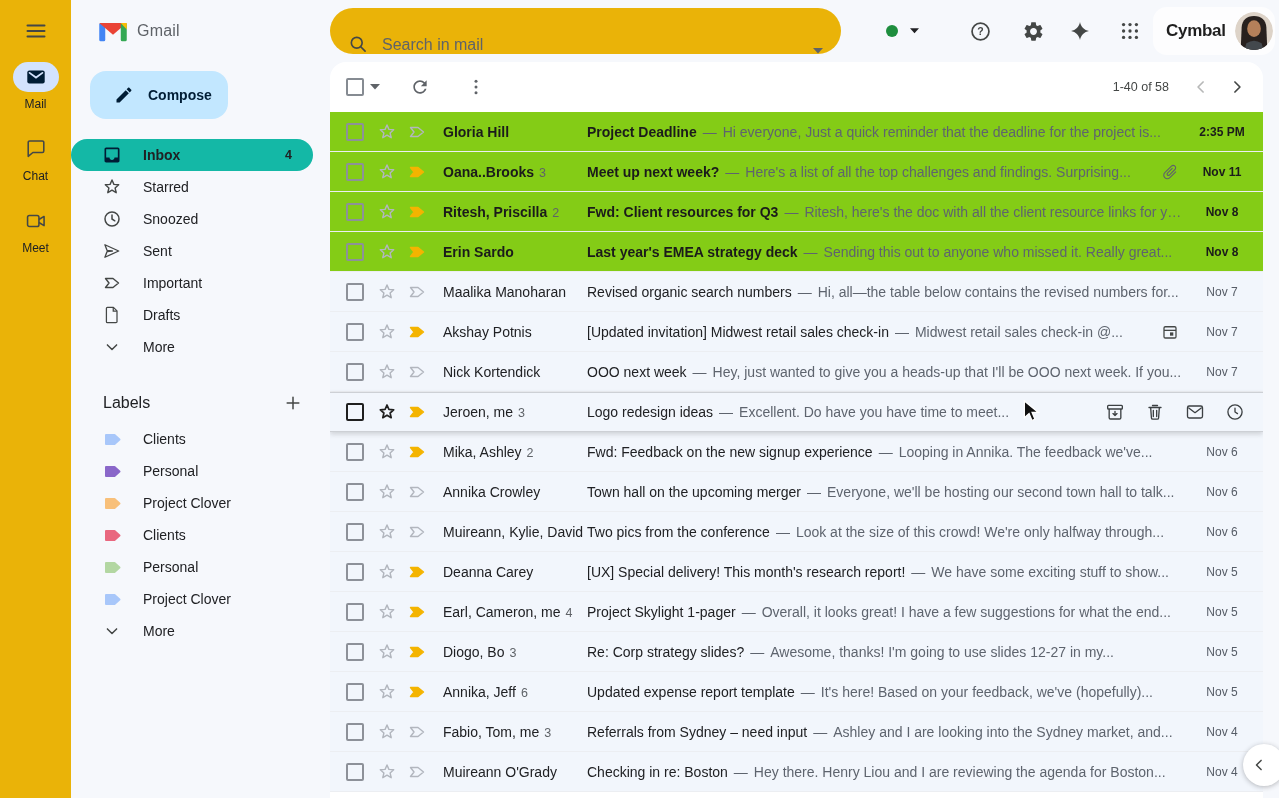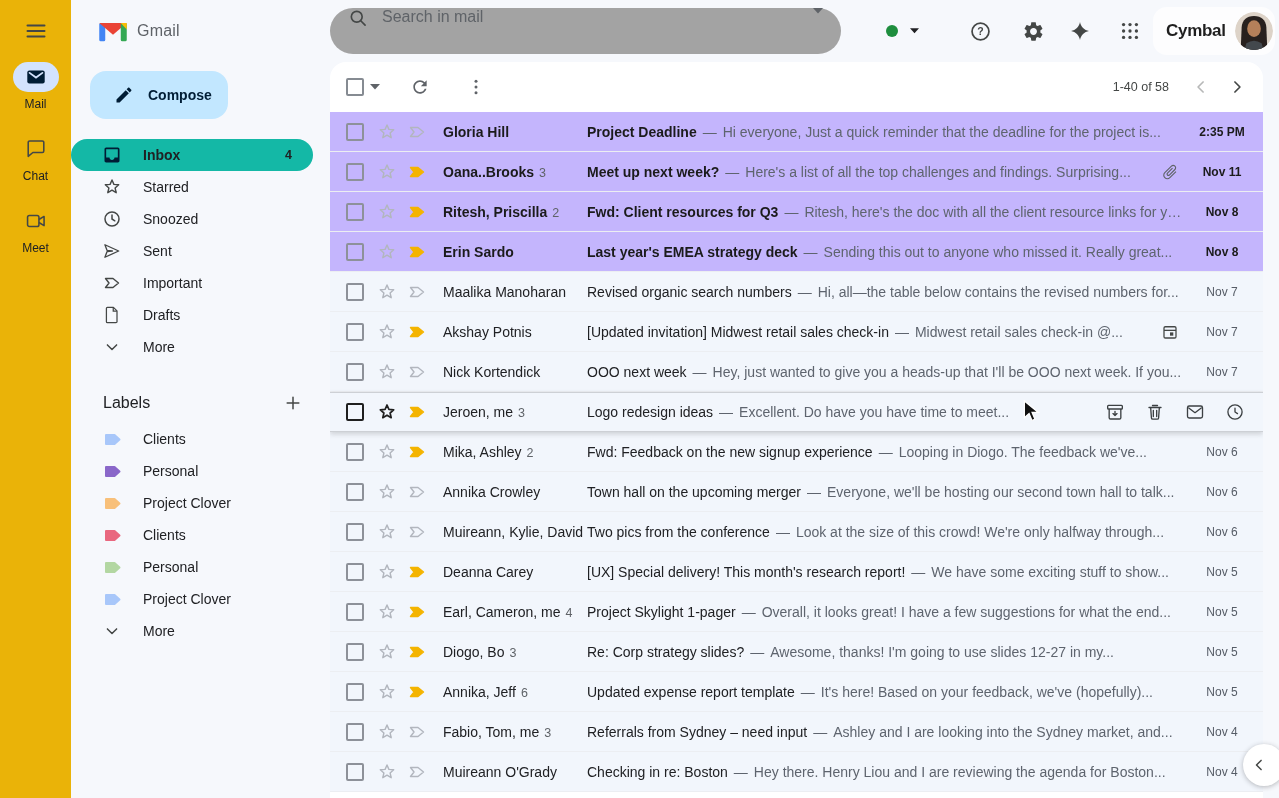--- a/index.html
+++ b/index.html
@@ -12,22 +12,22 @@
   .burger{height:62px;width:100%;display:flex;align-items:center;justify-content:center;cursor:pointer}
   .rail-item{display:flex;flex-direction:column;align-items:center;margin-bottom:23px;cursor:pointer}
   .rail-item:first-of-type{margin-top:20px}
   .rail-pill{width:46px;height:30px;border-radius:15px;display:flex;align-items:center;justify-content:center}
   .rail-item.active .rail-pill{background:#d3e3fd}
   .rail-label{margin-top:5px;font-size:12px;font-weight:500;color:#202124}
   
   .header{position:absolute;left:71px;top:0;right:0;height:62px}
   .logo{position:absolute;left:27px;top:0;height:62px;display:flex;align-items:center;gap:9px}
   .logo-text{font-size:16px;color:#5f6368;letter-spacing:.2px}
-  .search{position:absolute;left:259px;top:8px;width:511px;height:46px;background:#a3a3a3;
-    border-radius:23px;display:flex;align-items:flex-start;padding:0 18px;gap:14px}
+  .search{position:absolute;left:259px;top:8px;width:511px;height:46px;background:#eab308;
+    border-radius:23px;display:flex;align-items:flex-end;padding:0 18px;gap:14px}
   .search input{flex:1;border:none;background:transparent;outline:none;font-size:16px;color:#202124}
   .search input::placeholder{color:#5f6368}
   .icon-btn{position:absolute;top:11px;width:40px;height:40px;border-radius:50%;
     display:flex;align-items:center;justify-content:center;cursor:pointer}
   .status{position:absolute;left:815px;top:11px;height:40px;display:flex;align-items:center;gap:12px;cursor:pointer}
   .status-dot{width:12px;height:12px;border-radius:50%;background:#1e8e3e}
   .account{position:absolute;left:1082px;top:7px;width:122px;height:48px;border-radius:14px;
     background:#fdfdfe;display:flex;align-items:center;padding:0 5px 0 13px;gap:9px}
   .account-name{font-size:17px;font-weight:700;color:#1f1f1f;letter-spacing:-.3px}
   .avatar{width:38px;height:38px;border-radius:50%;overflow:hidden;flex:none;cursor:pointer}
@@ -52,21 +52,21 @@
   .cbox{width:18px;height:18px;border:2px solid #868b92;border-radius:2px;flex:none;cursor:pointer}
   .tb-caret{margin-left:6px;cursor:pointer}
   .tb-btn{margin-left:24px;width:32px;height:32px;display:flex;align-items:center;justify-content:center;
     border-radius:50%;cursor:pointer}
   .range{margin-left:auto;font-size:12.5px;color:#444746;margin-right:14px}
   .pg-btn{width:36px;height:36px;display:flex;align-items:center;justify-content:center;border-radius:50%;cursor:pointer}
   .pg-btn.disabled svg{opacity:.38}
   
   .email-row{height:40px;display:flex;align-items:center;padding:0 16px;background:#f2f6fc;
     border-bottom:1px solid #eceef2;cursor:pointer;position:relative}
-  .email-row.unread{background:#c4b5fd}
+  .email-row.unread{background:#84cc16}
   .email-row.hovered{border-top:1px solid #cdd0d5;border-bottom:1px solid #cdd0d5;
     box-shadow:0 2px 5px rgba(32,33,36,.18);z-index:2}
   .row-checkbox{width:18px;height:18px;border:2px solid #8d9199;border-radius:2px;flex:none;cursor:pointer}
   .hovered .row-checkbox{border-color:#1f1f1f}
   .row-star{margin-left:13px;flex:none;cursor:pointer}
   .row-star path{stroke:#b2b6be;fill:none;stroke-width:1.4;stroke-linejoin:round}
   .hovered .row-star path{stroke:#1f1f1f;stroke-width:1.7}
   .row-imp{margin-left:10px;flex:none;cursor:pointer}
   .row-imp .imp{fill:none;stroke:#b2b6be;stroke-width:1.4;stroke-linejoin:round}
   .important .row-imp .imp{fill:#f4b400;stroke:#f4b400}
@@ -641,21 +641,21 @@
             <polygon class="imp" points="3.5,5.5 11,5.5 16.5,10 11,14.5 3.5,14.5 7,10"></polygon>
           </svg>
     </span>
     <span class="row-sender">
       <span class="sender-name">Mika, Ashley</span>
       <span class="sender-count">2</span>
     </span>
     <span class="row-text">
       <span class="row-subject">Fwd: Feedback on the new signup experience</span>
       <span class="row-sep">—</span>
-      <span class="row-snippet">Looping in Diogo. The feedback we've...</span>
+      <span class="row-snippet">Looping in Annika. The feedback we've...</span>
     </span>
     <span class="row-right">
 
       <span class="row-date">Nov 6</span>
     </span>
   </div>
       <div class="email-row">
     <span class="row-checkbox"></span>
     <span class="row-star">
       <svg width="20" height="20" viewBox="0 0 20 20">

